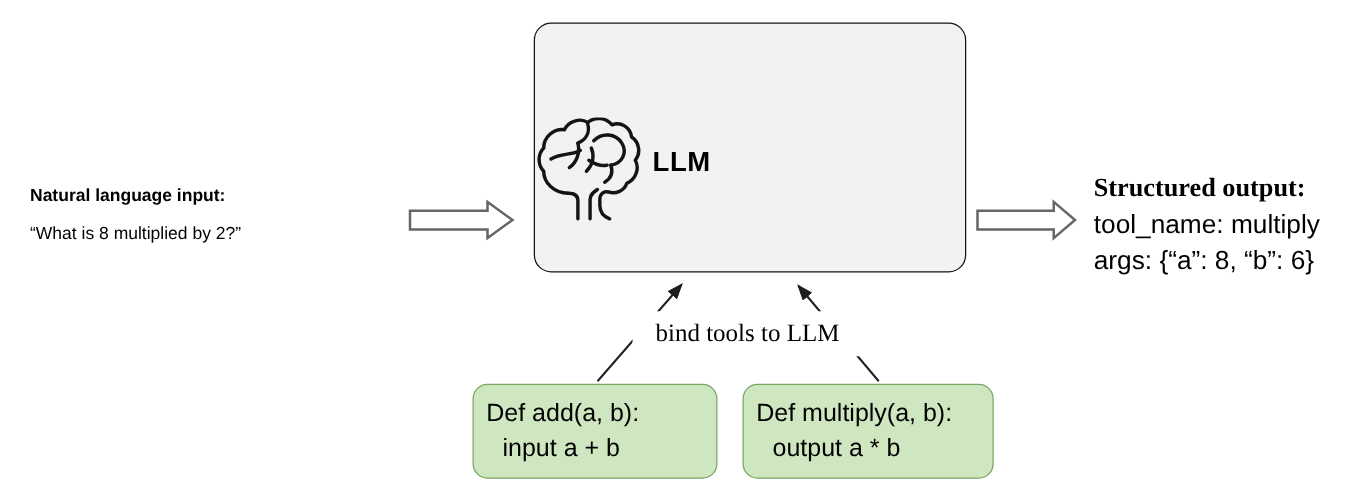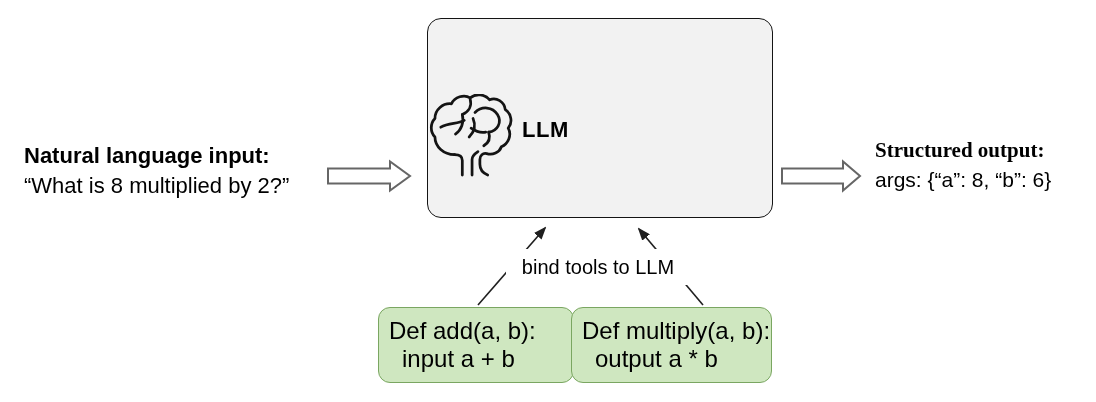--- a/index.html
+++ b/index.html
@@ -41,21 +41,21 @@
     stroke: var(--connector);
     stroke-width: 1.6;
   }
   .ah { fill: var(--connector); }
 
   .input-block {
     position: absolute;
     left: 24px; top: 141px;
     z-index: 2;
     line-height: 30px;
-    font-size: 22px;
+    font-size: 14px;
     white-space: nowrap;
   }
   .input-title { font-weight: bold; }
   .input-query { }
 
   .llm-box {
     position: absolute;
     left: 427px; top: 18px;
     width: 346px; height: 200px;
     background: var(--llm-box-fill);
@@ -94,40 +94,41 @@
     position: absolute;
     left: 506px; top: 249px;
     width: 184px; height: 36px;
     background: var(--bg);
     z-index: 2;
     display: flex;
     align-items: center;
     justify-content: center;
     font-size: 20px;
     white-space: nowrap;
+    font-family: Liberation Serif, serif;
   }
 
   .tool-box {
     position: absolute;
     top: 307px;
     height: 76px;
     background: var(--tool-box-fill);
     border: 1.5px solid var(--tool-box-border);
     border-radius: 12px;
     z-index: 2;
     display: flex;
     flex-direction: column;
     justify-content: center;
     padding-left: 10px;
-    font-size: 24px;
+    font-size: 20px;
     line-height: 28px;
     white-space: nowrap;
   }
   .tool-box-add { left: 378px; width: 196px; }
-  .tool-box-multiply { left: 571px; width: 201px; }
+  .tool-box-multiply { left: 594px; width: 201px; }
   .tool-return { padding-left: 13px; }
 </style>
 </head>
 <body>
 
 <div class="canvas">
 
   <svg class="overlay" viewBox="0 0 1096 402">
     <defs>
       <marker id="ah" markerUnits="userSpaceOnUse" markerWidth="13" markerHeight="10" refX="11" refY="5" orient="auto">
@@ -159,20 +160,21 @@
       <path d="M48,19 C55,12 66,13 71,21 C76,29 71,38 62,39"></path>
       <path d="M46,25 C49,32 47,39 42,44"></path>
       <path d="M44,35 C50,39 55,40 59,39"></path>
       <path d="M62,39 C64,45 62,50 57,53"></path>
     </svg>
     <div class="llm-label">LLM</div>
   </div>
 
   <div class="output-block">
     <div class="output-title">Structured output:</div>
+    <div>tool_name: multiply</div>
     <div>args: {“a”: 8, “b”: 6}</div>
   </div>
 
   <div class="bind-label">bind tools to LLM</div>
 
   <div class="tool-box tool-box-add">
     <div class="tool-def">Def add(a, b):</div>
     <div class="tool-return">input a + b</div>
   </div>
 

